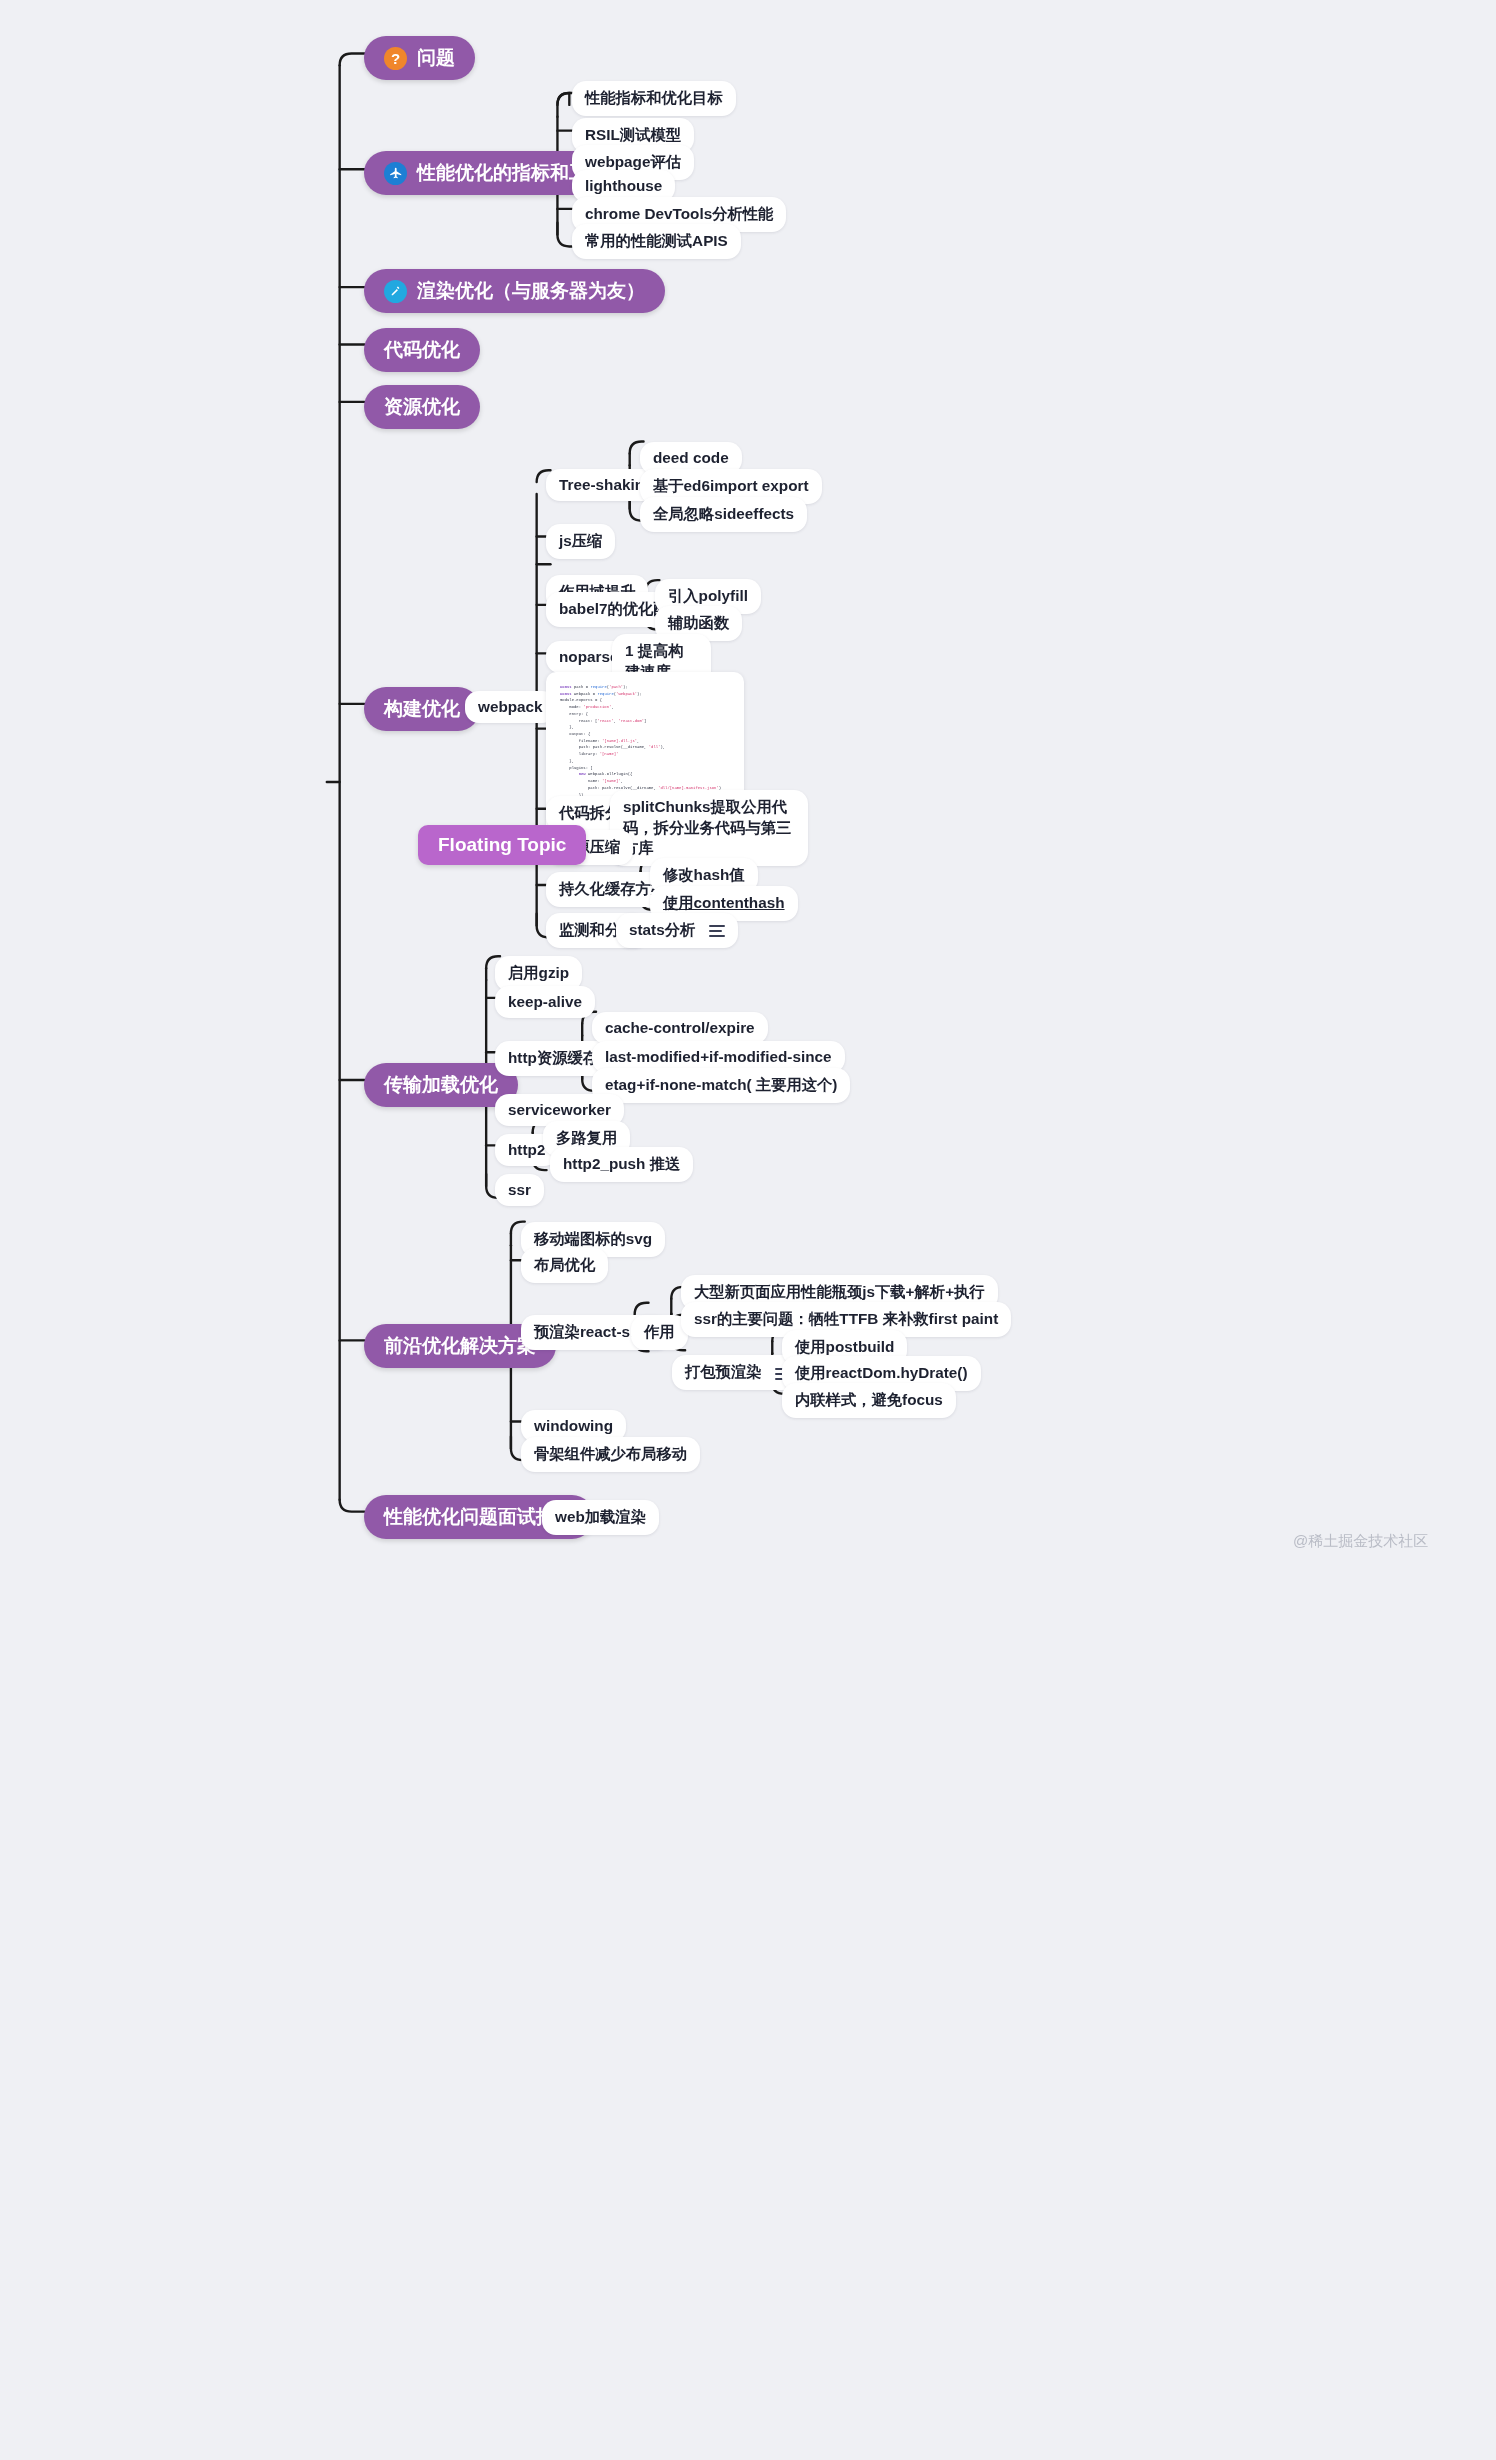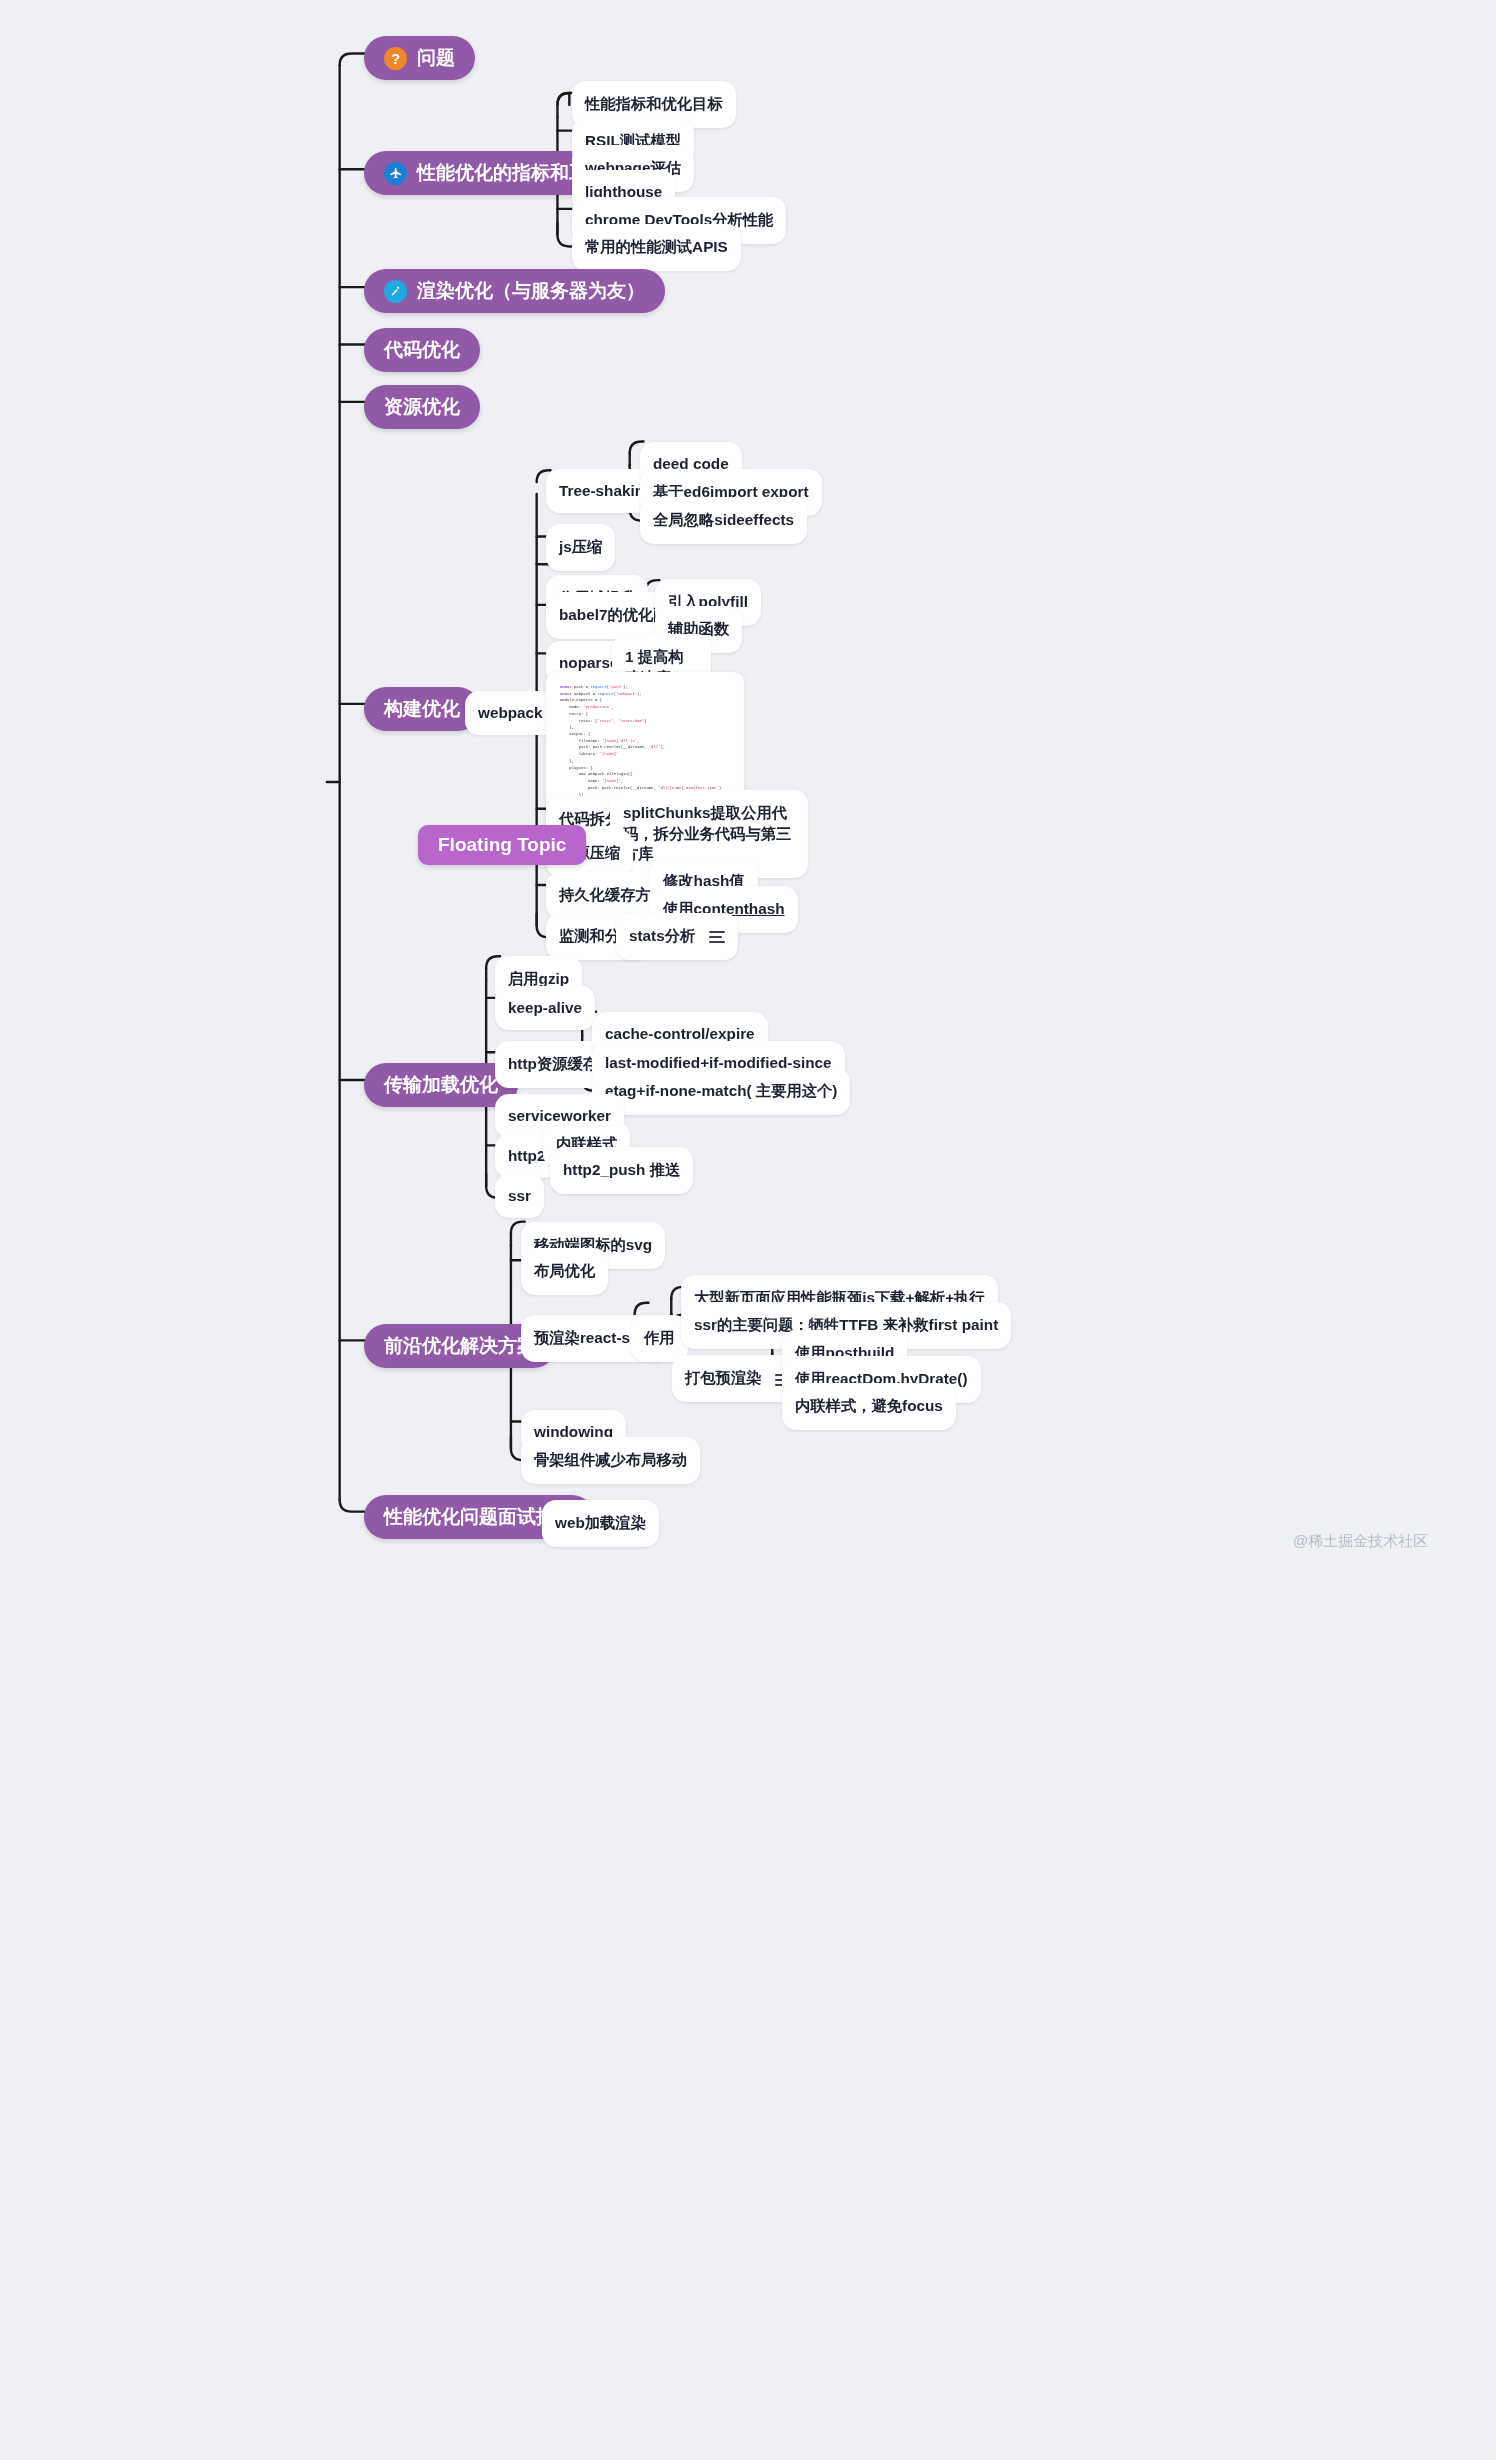--- a/index.html
+++ b/index.html
@@ -44,21 +44,21 @@
     gap:10px;
     box-shadow:0 2px 5px rgba(0,0,0,.15);
   }
   .pill.lite { background:#b966cc; border-radius:10px; }
 
   
   .wbox {
     background:#fff;
     color:#1d2130;
     border-radius:14px;
-    padding:13px 13px;
+    padding:7px 13px;
     font-size:15.3px;
     font-weight:bold;
     white-space:nowrap;
     box-shadow:0 1px 3px rgba(30,30,60,.10);
   }
   .wbox.wrap { white-space:normal; line-height:1.35; }
 
   .icon-circ {
     width:23px; height:23px; border-radius:50%;
     display:inline-flex; align-items:center; justify-content:center;
@@ -380,21 +380,21 @@
     <span>last-modified+if-modified-since</span></div>
   <div class="node wbox" style="left:592px; top:1068px;">
     <span>etag+if-none-match( 主要用这个)</span></div>
 
   <div class="node wbox" style="left:495px; top:1094px;">
     <span>serviceworker</span></div>
 
   <div class="node wbox" style="left:495px; top:1134px;">
     <span>http2</span></div>
   <div class="node wbox" style="left:543px; top:1121px;">
-    <span>内联样式</span></div>
+    <span>多路复用</span></div>
   <div class="node wbox" style="left:550px; top:1147px;">
     <span>http2_push 推送</span></div>
 
   <div class="node wbox" style="left:495px; top:1174px;">
     <span>ssr</span></div>
 
   <div class="node pill" style="left:364px; top:1324px;">
     <span>前沿优化解决方案</span>
   </div>
   <div class="node wbox" style="left:521px; top:1222px;">

